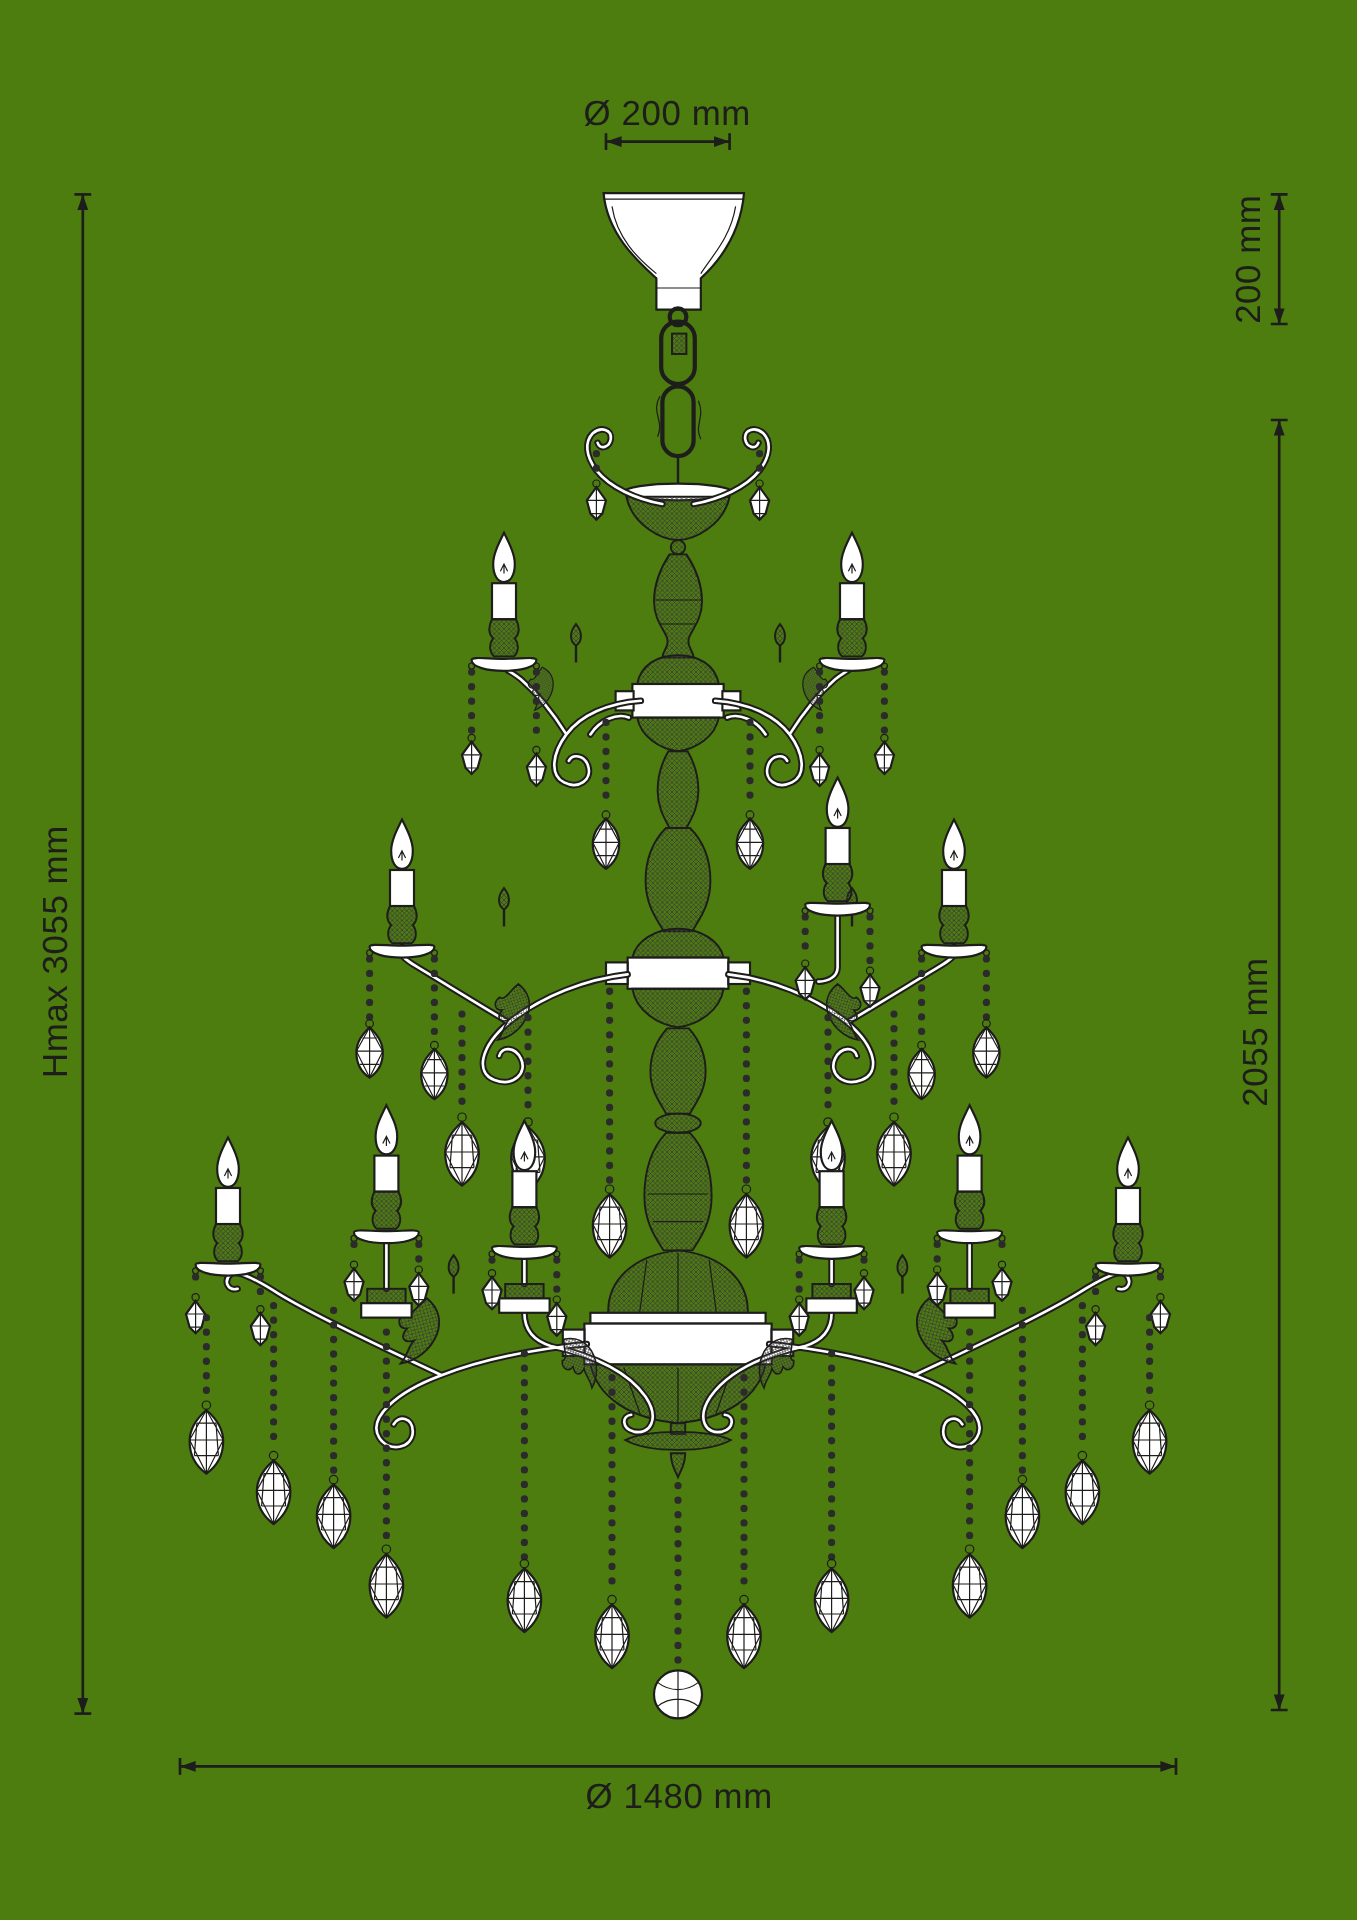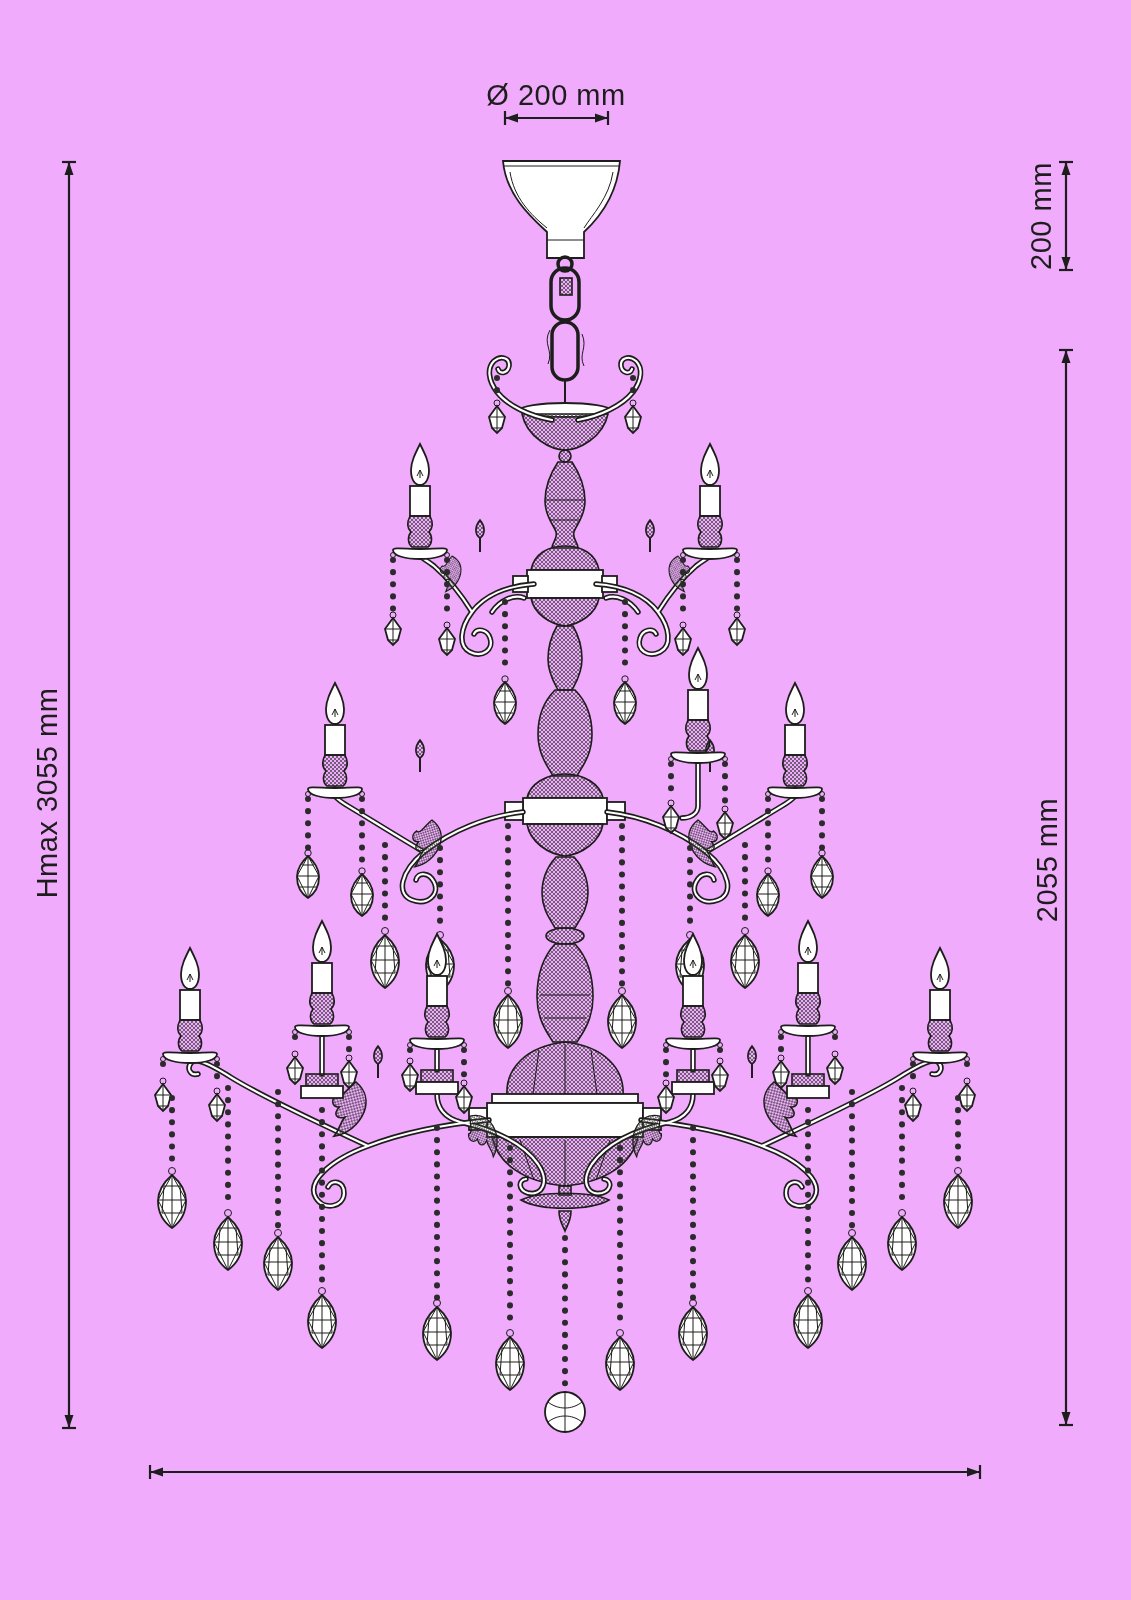--- a/index.html
+++ b/index.html
@@ -1,16 +1,16 @@
 <!DOCTYPE html>
 <html><head>
 <meta charset="utf-8">
 <style>
   html,body{margin:0;padding:0;background:#fff;}
-  #stage{position:relative;width:1131px;height:1600px;background:#f0abfc;overflow:hidden;
+  #stage{position:relative;width:1131px;height:1600px;background:#4d7c0f;overflow:hidden;
          font-family:"Liberation Sans",sans-serif;}
   #drawing{position:absolute;left:0;top:0;width:1131px;height:1600px;}
   .dimtxt{position:absolute;font-size:29px;color:#1d1d1b;text-align:center;
           letter-spacing:0.5px;white-space:nowrap;}
   .vert{transform:rotate(-90deg);}
   
   .ln   {stroke:#1d1d1b;stroke-width:2;fill:none;}
   .thin {stroke:#1d1d1b;stroke-width:1;fill:none;}
   .wt   {fill:#ffffff;stroke:#1d1d1b;stroke-width:1.8;}
   .dk   {fill:url(#hx);stroke:#1d1d1b;stroke-width:1.6;}
@@ -272,13 +272,14 @@
   </svg>
 
   <div class="dimtxt" style="left:406px;top:79px;width:300px;">Ø 200 mm</div>
 
   <div class="dimtxt vert" style="left:961px;top:200px;width:160px;height:32px;">200 mm</div>
 
   <div class="dimtxt vert" style="left:-93px;top:777px;width:280px;height:32px;">Hmax 3055 mm</div>
 
   <div class="dimtxt vert" style="left:937px;top:844px;width:220px;height:32px;">2055 mm</div>
 
+  <div class="dimtxt" style="left:416px;top:1482px;width:300px;">Ø 1480 mm</div>
 </div>
 
 </body></html>

